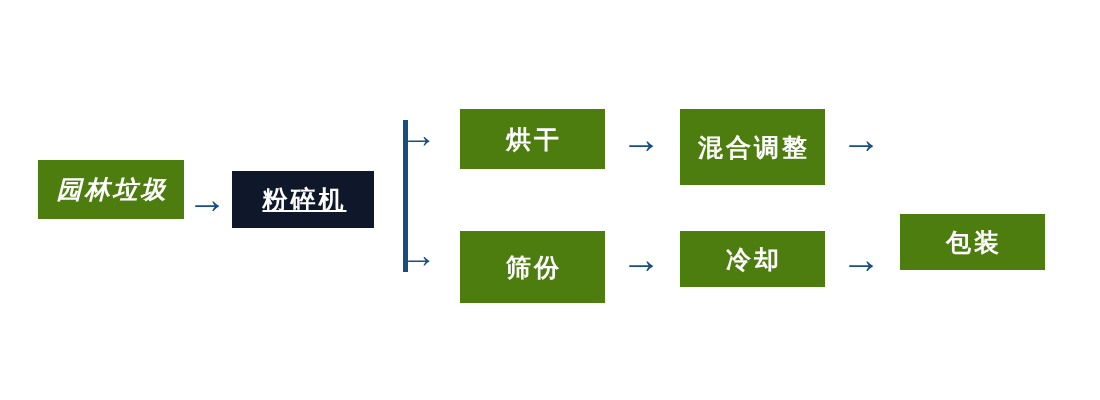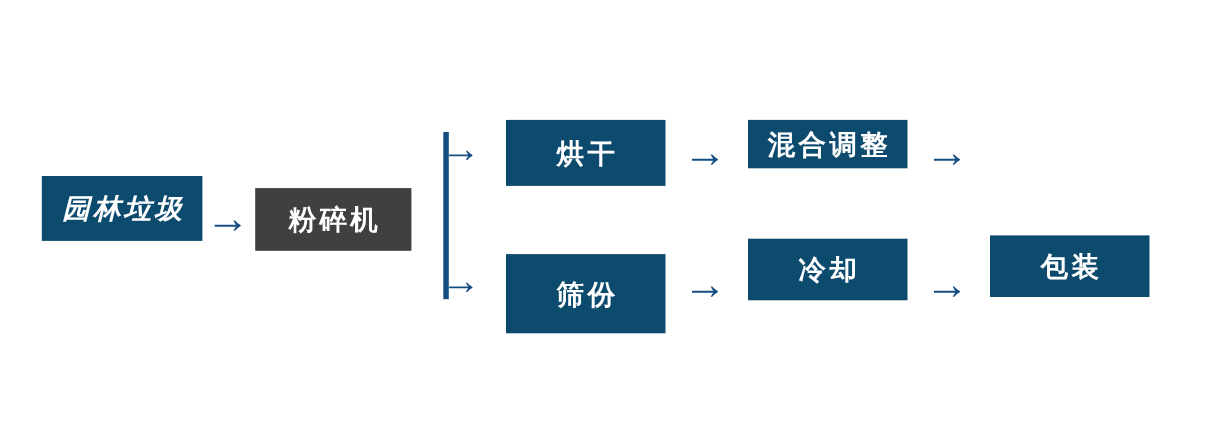--- a/index.html
+++ b/index.html
@@ -20,22 +20,22 @@
     display: flex;
     align-items: center;
     justify-content: center;
     color: #ffffff;
     font-size: 25px;
     font-weight: bold;
     letter-spacing: 3px;
     text-indent: 3px; 
     white-space: nowrap;
   }
-  .node.blue { background: #0c4a6e; }
-  .node.red  { background: #404040; }
+  .node.blue { background: #4d7c0f; }
+  .node.red  { background: #0f172a; text-decoration: underline; }
   .arrow {
     position: absolute;
     display: flex;
     align-items: center;
     justify-content: center;
     color: #174e82;
     font-size: 40px;
     font-weight: bold;
     line-height: 1;
   }
@@ -66,28 +66,28 @@
   <div class="vline"></div>
 
   <div class="arrow branch" style="left:401px; top:113px; width:40px; height:44px;">→</div>
 
   <div class="arrow branch" style="left:401px; top:233px; width:40px; height:44px;">→</div>
 
   <div class="node blue" style="left:460px; top:109px; width:145px; height:60px;">烘干</div>
 
   <div class="arrow" style="left:618px; top:117px; width:46px; height:44px;">→</div>
 
-  <div class="node blue" style="left:680px; top:109px; width:145px; height:44px;">混合调整</div>
+  <div class="node blue" style="left:680px; top:109px; width:145px; height:76px;">混合调整</div>
 
   <div class="arrow" style="left:838px; top:117px; width:46px; height:44px;">→</div>
 
 
   <div class="node blue" style="left:460px; top:231px; width:145px; height:72px;">筛份</div>
 
   <div class="arrow" style="left:618px; top:237px; width:46px; height:44px;">→</div>
 
-  <div class="node blue" style="left:680px; top:217px; width:145px; height:56px;font-family:Liberation Mono, monospace;">冷却</div>
+  <div class="node blue" style="left:680px; top:231px; width:145px; height:56px;font-family:Liberation Mono, monospace;">冷却</div>
 
   <div class="arrow" style="left:838px; top:237px; width:46px; height:44px;">→</div>
 
   <div class="node blue" style="left:900px; top:214px; width:145px; height:56px;">包装</div>
 
 </div>
 
 </body></html>

